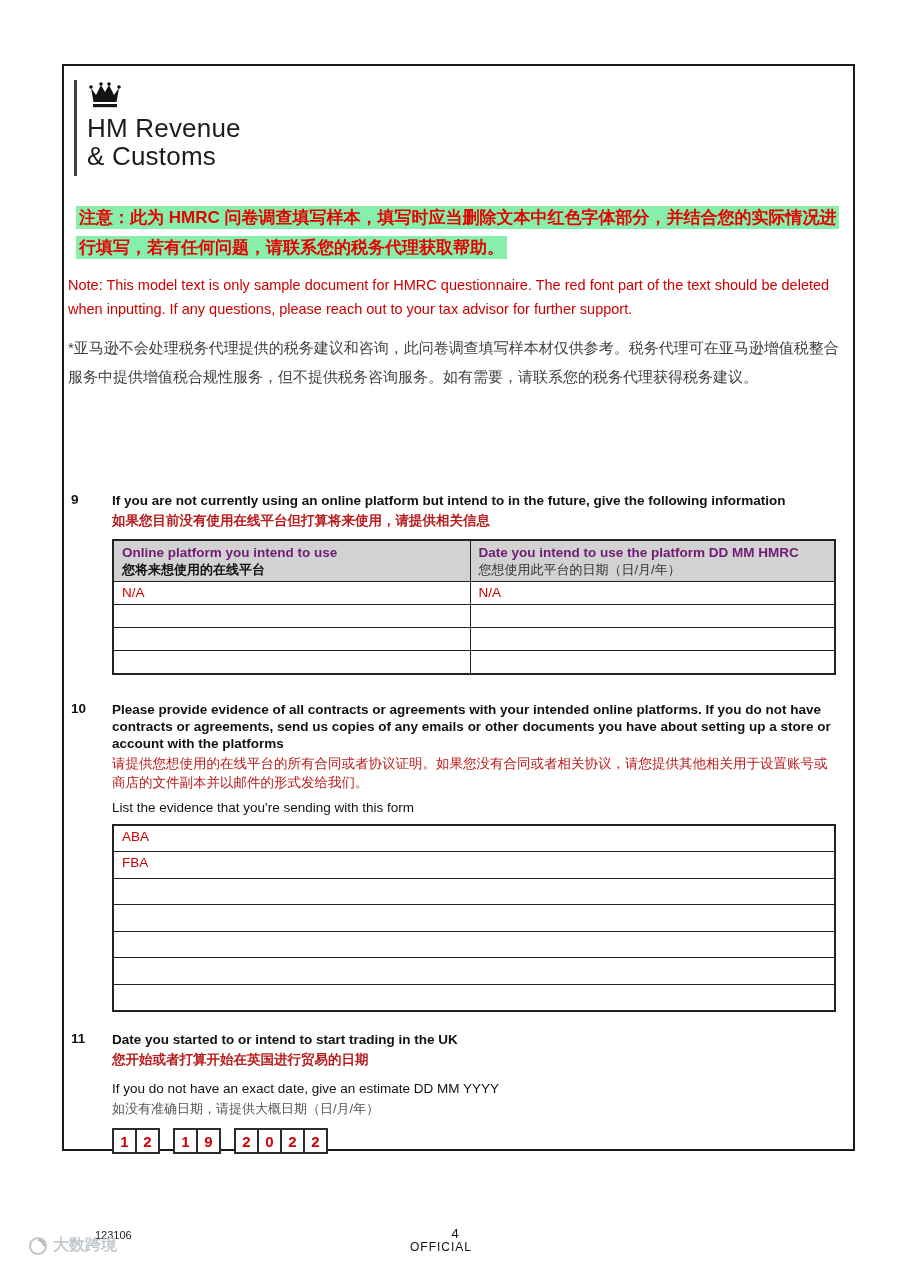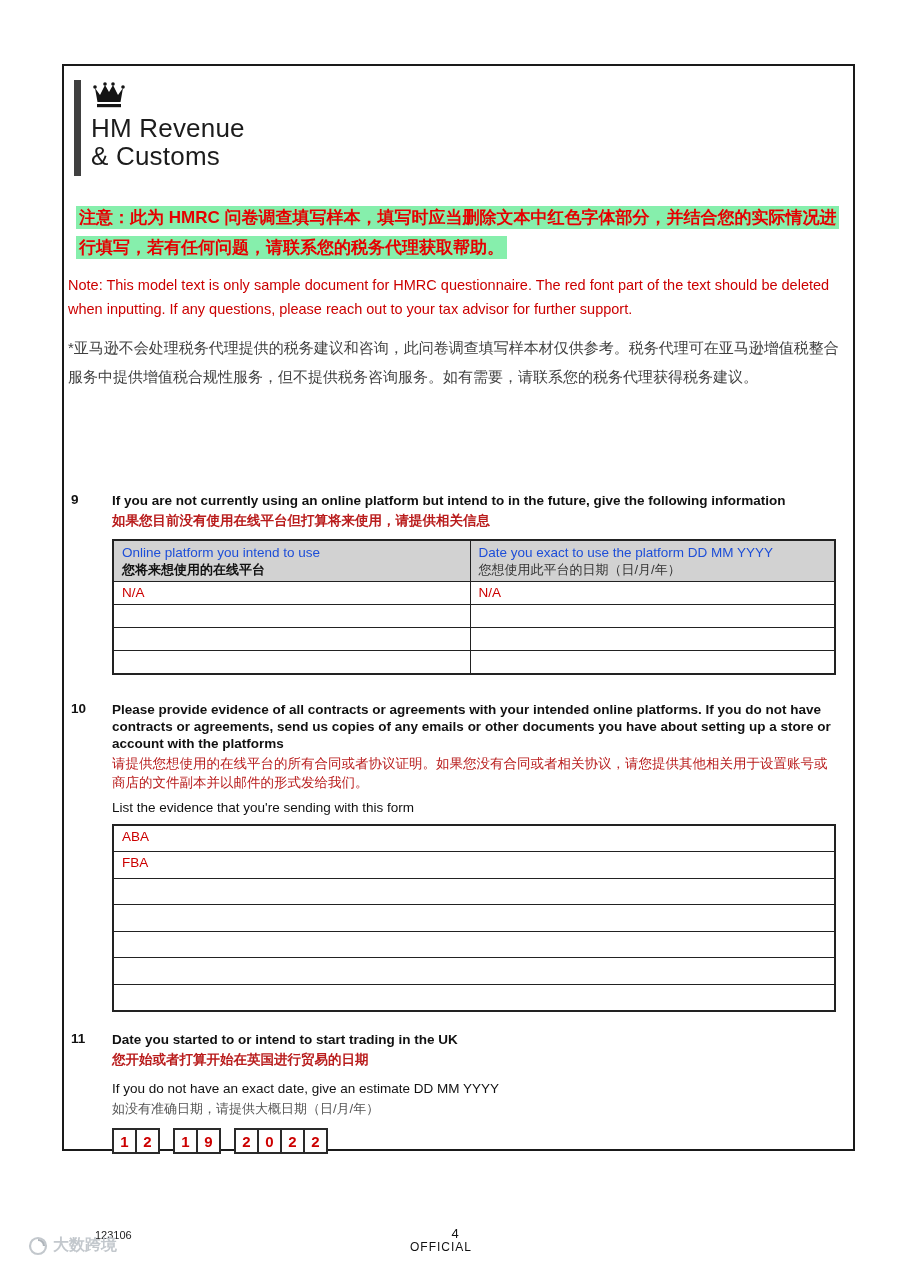--- a/index.html
+++ b/index.html
@@ -7,21 +7,21 @@
   .page {
     position:relative; width:910px; height:1272px; background:#ffffff;
     font-family:"Liberation Sans", sans-serif; color:#111; overflow:hidden;
     margin:0 auto;
   }
   .border-box {
     position:absolute; left:62px; top:64px; width:793px; height:1087px;
     border:2px solid #1a1a1a; pointer-events:none;
   }
   
-  .logo { position:absolute; left:74px; top:80px; border-left:7px solid #404040; padding-left:10px; height:96px; }
+  .logo { position:absolute; left:74px; top:80px; border-left:3px solid #404040; padding-left:10px; height:96px; }
   .logo .crown { display:block; margin-bottom:4px; }
   .logo .l1, .logo .l2 { font-size:26px; line-height:28px; color:#1c1c1c; letter-spacing:0.2px; }
   
   .notice-cn { position:absolute; left:68px; top:203px; width:784px;
     font-size:17px; font-weight:700; line-height:30px; color:#e60000; }
   .notice-cn span { background:#86efac; padding:2px 3px; -webkit-box-decoration-break:clone; box-decoration-break:clone;margin-left:8px; }
   .note-en { position:absolute; left:68px; top:273px; width:784px;
     font-size:14.5px; line-height:24px; color:#cc0000; }
   .note-amazon { position:absolute; left:68px; top:333px; width:784px;
     font-size:15px; line-height:29px; color:#404040; }
@@ -32,21 +32,21 @@
   .q-text-en { font-size:13.5px; font-weight:700; line-height:17px; color:#111; }
   .q-text-cn { font-size:13.5px; font-weight:700; line-height:19px; color:#b91c1c; margin-top:2px; }
   .q-text-cn.regular { font-weight:400; }
   .list-label { font-size:13.5px; color:#111; margin-top:8px; }
   .hint-en { font-size:13.5px; color:#111; margin-top:12px; }
   .hint-cn { font-size:13px; color:#555; margin-top:4px; }
   
   table.doc-table { border-collapse:collapse; width:724px; margin-top:9px; border:2px solid #222; }
   table.doc-table th, table.doc-table td { border:1px solid #222; padding:3px 8px; vertical-align:top; text-align:left; }
   table.doc-table th { background:#d2d2d2; }
-  .th-en { font-size:13.5px; font-weight:400; color:#1d4ed8; line-height:17px; }
+  .th-en { font-size:13.5px; font-weight:700; color:#701a75; line-height:17px; }
   .th-cn { font-size:13px; font-weight:400; color:#333; line-height:17px; }
   .th-cn.bold { font-weight:700; color:#111; }
   td.val-cell { height:23px; font-size:13.5px; color:#cc0000; }
   #q10-table td.val-cell { height:26.5px;margin-left:8px; }
   .col1 { width:358px; } .col2 { width:366px; }
   
   .date-row { display:flex; align-items:center; margin-top:10px; }
   .date-group { display:flex; }
   .date-group + .date-group { margin-left:13px; }
   .digit-box {
@@ -96,21 +96,21 @@
     <div class="q-text-en">If you are not currently using an online platform but intend to in the future, give the following information</div>
     <div class="q-text-cn">如果您目前没有使用在线平台但打算将来使用，请提供相关信息</div>
     <table class="doc-table" id="q9-table">
       <tbody>
           <tr>
         <th class="col1">
           <div class="th-en">Online platform you intend to use</div>
           <div class="th-cn bold">您将来想使用的在线平台</div>
         </th>
         <th class="col2">
-          <div class="th-en">Date you exact to use the platform  DD MM YYYY</div>
+          <div class="th-en">Date you intend to use the platform  DD MM HMRC</div>
           <div class="th-cn">您想使用此平台的日期（日/月/年）</div>
         </th>
       </tr>
       <tr>
         <td class="val-cell">N/A</td>
         <td class="val-cell">N/A</td>
       </tr>
       <tr>
         <td class="val-cell"></td>
         <td class="val-cell"></td>

